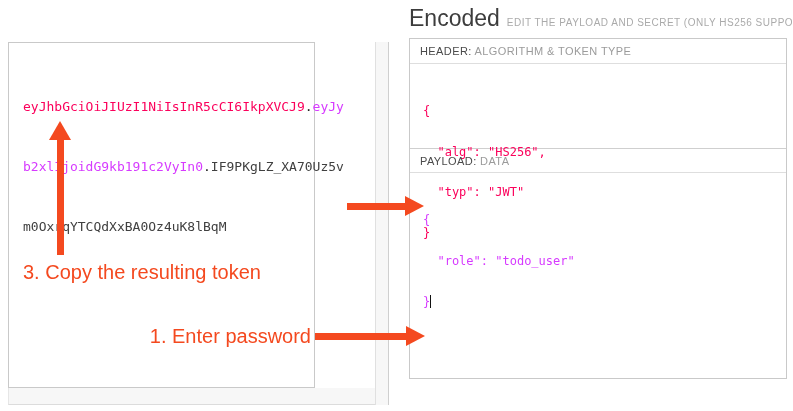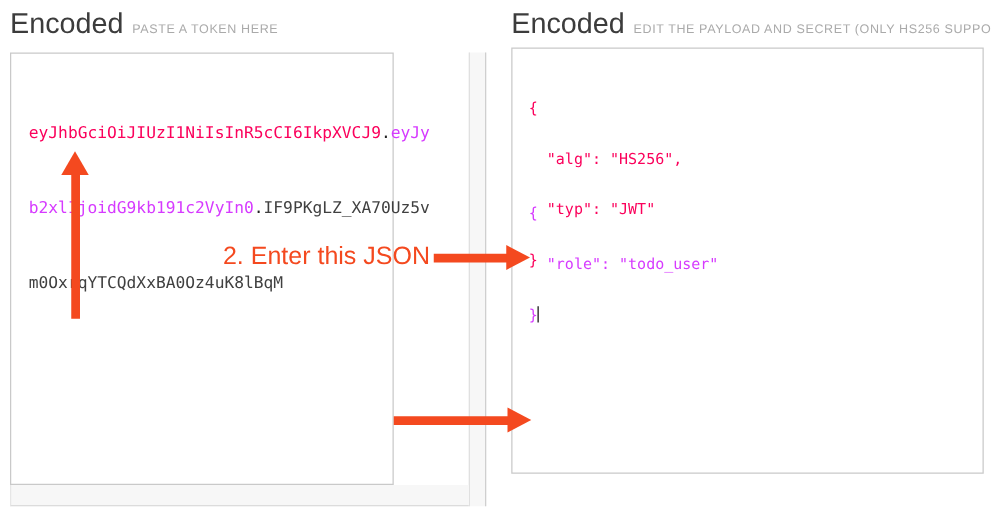--- a/index.html
+++ b/index.html
@@ -62,56 +62,62 @@
     position:absolute; width:0; height:0;
     border-left:11px solid transparent; border-right:11px solid transparent;
     border-bottom:19px solid #f4491f;
   }
 </style>
 </head>
 <body>
 
 <div class="app">
 
-  <div class="col-title" style="left:8px;">
-    <span class="big">Encoded</span><span class="hint">PASTE A TOKEN HERE</span>
-  </div>
   <div class="col-title" style="left:409px;">
     <span class="big">Encoded</span><span class="hint">EDIT THE PAYLOAD AND SECRET (ONLY HS256 SUPPORTED)</span>
   </div>
 
   <div class="enc-box">
     <div class="token">
       <div><span class="tk-h">eyJhbGciOiJIUzI1NiIsInR5cCI6IkpXVCJ9</span><span class="tk-dot">.</span><span class="tk-p">eyJy</span></div>
       <div><span class="tk-p">b2xlIjoidG9kb191c2VyIn0</span><span class="tk-dot">.</span><span class="tk-s">IF9PKgLZ_XA70Uz5v</span></div>
       <div><span class="tk-s">m0OxrqYTCQdXxBA0Oz4uK8lBqM</span></div>
     </div>
   </div>
   <div class="v-gutter"></div>
   <div class="h-gutter"></div>
 
   <div class="dec-panel">
+    <div class="sec-bar">
+      <span class="sec-strong">HEADER:</span>
+      <span class="sec-light">ALGORITHM &amp; TOKEN TYPE</span>
+    </div>
     <div class="code code-header">
       <div>{</div>
       <div>  "alg": "HS256",</div>
       <div>  "typ": "JWT"</div>
       <div>}</div>
     </div>
 
+    <div class="sec-bar mid">
+      <span class="sec-strong">PAYLOAD:</span>
+      <span class="sec-light">DATA</span>
+    </div>
     <div class="code code-payload">
       <div>{</div>
       <div>  "role": "todo_user"</div>
       <div><span>}</span><span class="cursor"></span></div>
     </div>
 
   </div>
 
-  <div class="ann" style="left:140px; top:194px; width:204px; text-align:right;">2. Enter this JSON</div>
   <div class="shaft" style="left:347px; top:203px; width:59px; height:7px;"></div>
   <div class="head-right" style="left:405px; top:196px;"></div>
 
+  <div class="ann" style="left:23px; top:261px;">3. Copy the resulting token</div>
   <div class="shaft" style="left:57px; top:138px; width:7px; height:117px;"></div>
   <div class="head-up" style="left:49px; top:121px;"></div>
 
+  <div class="ann" style="left:148px; top:325px; width:163px; text-align:right;">1. Enter password</div>
   <div class="shaft" style="left:315px; top:333px; width:92px; height:7px;"></div>
   <div class="head-right" style="left:406px; top:326px;"></div>
 
 </div>
 
 </body></html>

